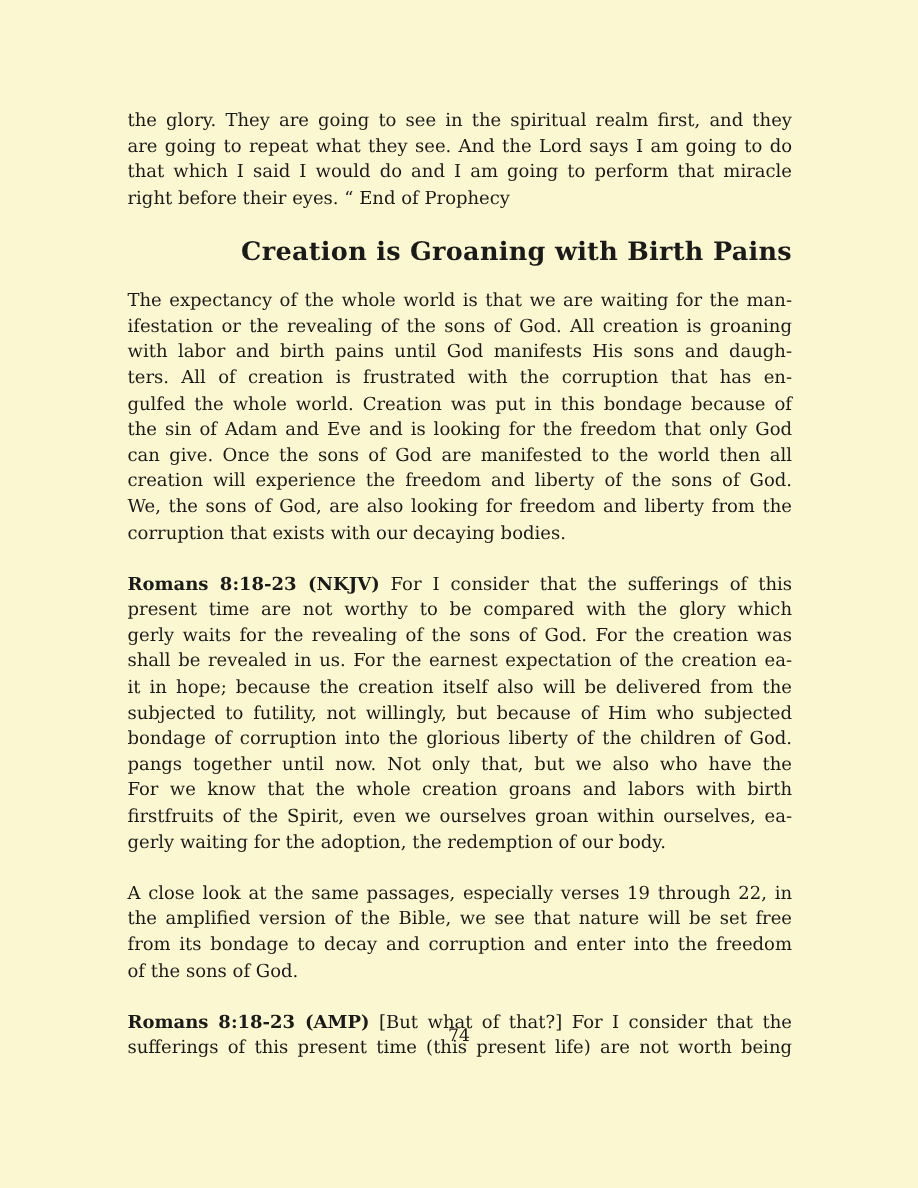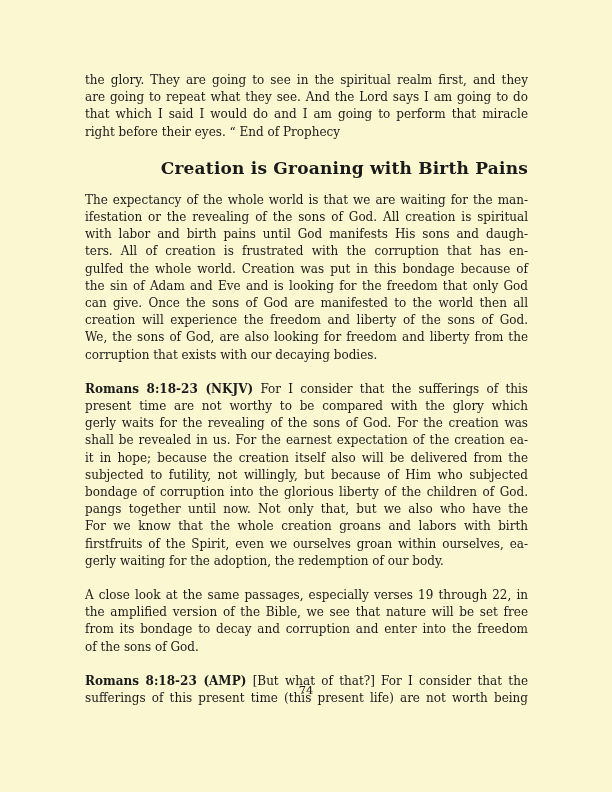--- a/index.html
+++ b/index.html
@@ -65,21 +65,21 @@
     <div class="line">the glory.  They are going to see in the spiritual realm first, and they</div>
     <div class="line">are going to repeat what they see.  And the Lord says I am going to do</div>
     <div class="line">that which I said I would do and I am going to perform that miracle</div>
     <div class="line last">right before their eyes. “ End of Prophecy</div>
   </div>
 
   <h1 class="heading">Creation is Groaning with Birth Pains</h1>
 
   <div class="para">
     <div class="line">The expectancy of the whole world is that we are waiting for the man-</div>
-    <div class="line">ifestation or the revealing of the sons of God.  All creation is spiritual</div>
+    <div class="line">ifestation or the revealing of the sons of God.  All creation is groaning</div>
     <div class="line">with labor and birth pains until God manifests His sons and daugh-</div>
     <div class="line">ters.  All of creation is frustrated with the corruption that has en-</div>
     <div class="line">gulfed the whole world. Creation was put in this bondage because of</div>
     <div class="line">the sin of Adam and Eve and is looking for the freedom that only God</div>
     <div class="line">can give.  Once the sons of God are manifested to the world then all</div>
     <div class="line">creation will experience the freedom and liberty of the sons of God.</div>
     <div class="line">We, the sons of God, are also looking for freedom and liberty from the</div>
     <div class="line last">corruption that exists with our decaying bodies.</div>
   </div>
 

